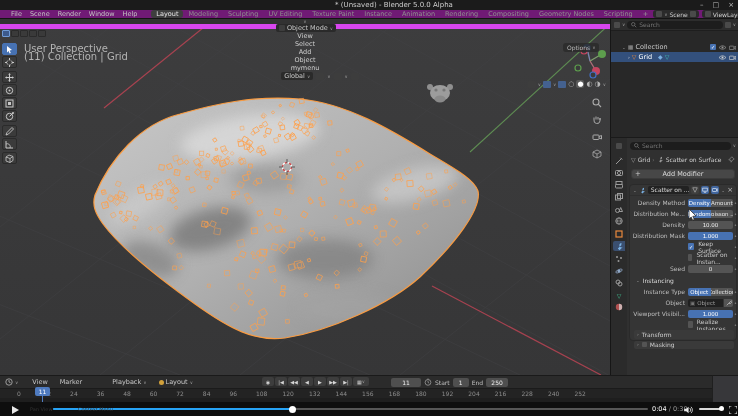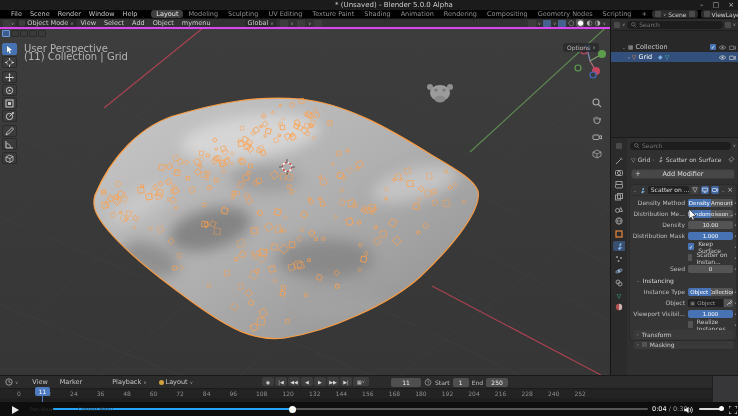--- a/index.html
+++ b/index.html
@@ -9,35 +9,35 @@
        -webkit-font-smoothing:antialiased;}
   .abs{position:absolute;}
 
   
   .titlebar{left:0;top:0;width:738px;height:10px;background:#1b1b1b;}
   .title{width:100%;text-align:center;font-size:7px;color:#cfcfcf;line-height:10px;margin-left:25px;}
   .winbtns{right:4px;top:0;height:10px;display:flex;gap:9px;font-size:7px;color:#bfbfbf;line-height:10px;}
   .winbtns span{cursor:default;}
 
   
-  .menubar{left:0;top:10px;width:738px;height:9px;background:#000000;display:flex;align-items:center;font-size:6.5px;border-bottom:1px solid #141414;}
+  .menubar{left:0;top:10px;width:738px;height:9px;background:#701a75;display:flex;align-items:center;font-size:6.5px;border-bottom:1px solid #141414;}
   .blogo{width:9px;height:7px;margin:0 3px 0 4px;}
   .menu-item{padding:0 4px;color:#c3c3c3;}
   .tabs{display:flex;align-items:center;margin-left:10px;}
   .tab{padding:0 5px;color:#8f8f8f;white-space:nowrap;}
   .tab.active{background:#3e3e3e;border-radius:3px;color:#e8e8e8;height:8px;line-height:8px;}
   .tab.plus{color:#9a9a9a;}
   .idblock{margin-left:auto;display:flex;align-items:center;gap:3px;margin-right:2px;}
   .pillgrp{display:flex;align-items:center;background:#2a2a2a;border-radius:3px;height:8px;padding:0 3px;gap:2px;font-size:6px;color:#cfcfcf;}
   .tinyico{width:6px;height:6px;background:#4a4a4a;border-radius:1px;display:inline-block;}
   .caret{font-size:4.5px;color:#999;}
 
   
   .viewport{left:0;top:19px;width:610px;height:356px;background:#3a3a3b;overflow:hidden;}
-  .vp-header{left:0;top:0;width:610px;height:10px;background:#323232;display:flex;align-items:center;font-size:6.5px;z-index:3;border-bottom:2px solid #d946ef;}
+  .vp-header{left:0;top:0;width:610px;height:10px;background:#323232;display:flex;align-items:center;font-size:6.5px;z-index:3;border-bottom:5px solid #d946ef;flex-direction:column;}
   .vph-item{padding:0 4px;color:#cfcfcf;white-space:nowrap;}
   .mode-pill{display:flex;align-items:center;gap:2px;background:#2a2a2a;border-radius:2px;height:8px;padding:0 3px;margin-left:2px;}
   .hdr-ico{width:8px;height:7px;background:#3d3d3d;border-radius:1px;display:inline-block;}
   .hdr-ico.blue{background:#44618f;}
   .shade{font-size:7px;color:#b5b5b5;line-height:8px;}
   .shade.active{background:#5a5a5a;border-radius:2px;padding:0 1px;color:#fff;}
   .vp-minirow{left:2px;top:11px;display:flex;gap:1px;z-index:2;}
   .vp-minirow .mi{width:8px;height:7px;background:#3a3a3a;border:1px solid #2a2a2a;border-radius:1px;}
   .vp-minirow .mi.active{background:#3c5a8c;border-color:#6f9bd6;}
   .vp-label{left:24px;top:26px;font-size:10px;color:#b4b4b4;line-height:8px;z-index:2;}
@@ -141,21 +141,21 @@
     <span class="menu-item">Scene</span>
     <span class="menu-item">Render</span>
     <span class="menu-item">Window</span>
     <span class="menu-item">Help</span>
     <div class="tabs">
       <span class="tab active">Layout</span>
       <span class="tab">Modeling</span>
       <span class="tab">Sculpting</span>
       <span class="tab">UV Editing</span>
       <span class="tab">Texture Paint</span>
-      <span class="tab">Shading</span>
+      <span class="tab">Instance</span>
       <span class="tab">Animation</span>
       <span class="tab">Rendering</span>
       <span class="tab">Compositing</span>
       <span class="tab">Geometry Nodes</span>
       <span class="tab">Scripting</span>
       <span class="tab plus">+</span>
     </div>
     <div class="idblock">
       <div class="pillgrp">
         <span class="tinyico"></span>

